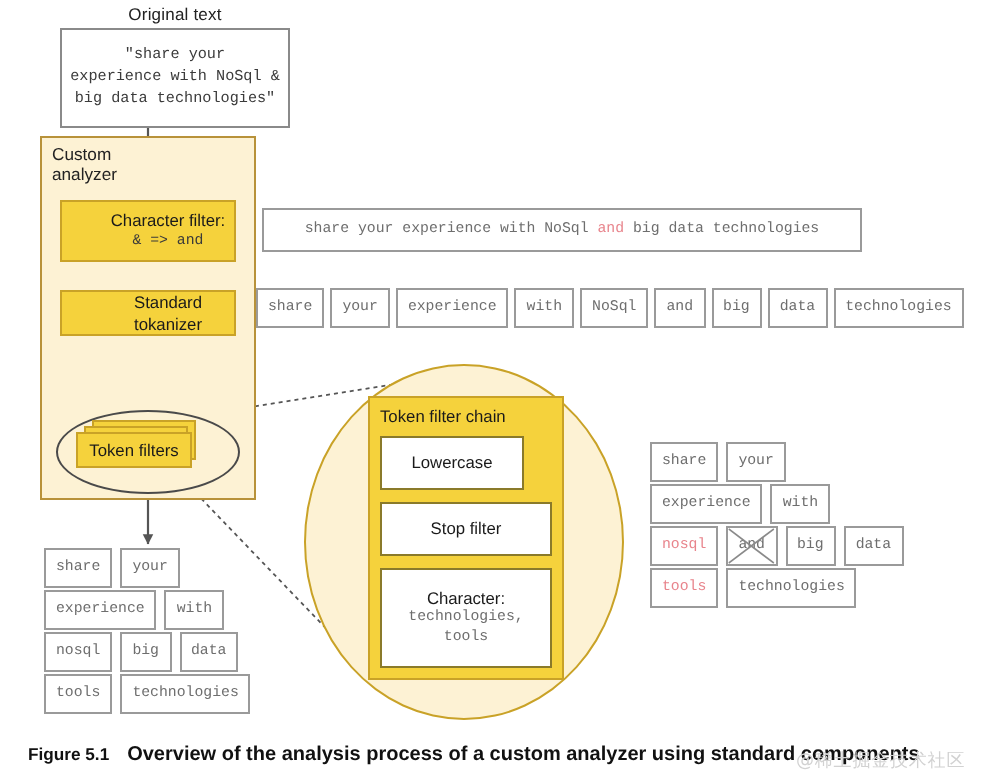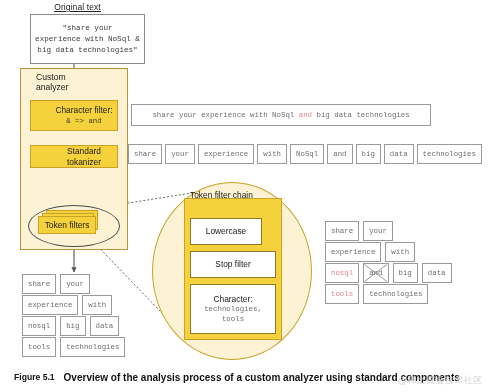--- a/index.html
+++ b/index.html
@@ -19,21 +19,21 @@
       border:1px solid #8a8a8a;background:#ffffff;
       font-family:"Liberation Mono",monospace;font-size:7.6px;
       line-height:11px;color:#3b3b3b;text-align:center;
       display:flex;align-items:center;justify-content:center;
       padding:2px 3px;}
 
   .analyzer-box{
       border:1px solid #b8923a;background:#fdf2d4;}
 
   .analyzer-title{
-      font-size:8.6px;line-height:10px;color:#222;margin-left:10px;}
+      font-size:8.6px;line-height:10px;color:#222;}
 
   .stage{
       border:1px solid #c9a227;background:#f5d23c;
       display:flex;flex-direction:column;align-items:center;
       justify-content:center;text-align:center;
       font-size:8.4px;line-height:11px;color:#1a1a1a;padding-left:20px;}
   .stage .mono{font-family:"Liberation Mono",monospace;font-size:7.4px;color:#3a3a3a;}
 
   
   .ellipse-small{
@@ -98,21 +98,21 @@
     <line x1="74" y1="131" x2="74" y2="144" stroke="#555" stroke-width="1.1" marker-end="url(#arr)"></line>
 
     <line x1="74" y1="168" x2="74" y2="208" stroke="#555" stroke-width="1.1" marker-end="url(#arr)"></line>
 
     <line x1="74" y1="235" x2="74" y2="272" stroke="#555" stroke-width="1.1" marker-end="url(#arr)"></line>
 
     <line x1="84" y1="210" x2="236" y2="186" stroke="#555" stroke-width="0.9" stroke-dasharray="2,2"></line>
     <line x1="84" y1="232" x2="183" y2="335" stroke="#555" stroke-width="0.9" stroke-dasharray="2,2"></line>
   </svg>
 
-  <div class="abs caption-label" style="left:20px;top:2px;width:115px;text-decoration:underline;">Original text</div>
+  <div class="abs caption-label" style="left:30px;top:2px;width:115px;">Original text</div>
 
   <div class="abs orig-box" style="left:30px;top:14px;width:115px;height:50px;white-space:pre-line;">"share your
 experience with NoSql &amp;
 big data technologies"</div>
 
   <div class="abs analyzer-box" style="left:20px;top:68px;width:108px;height:182px;"></div>
 
   <div class="abs analyzer-title" style="left:26px;top:72px;width:70px;white-space:pre-line;">Custom
 analyzer</div>
 
@@ -145,21 +145,21 @@
     <div class="chip" style="height:18px;padding:0 5px;">and</div>
     <div class="chip" style="height:18px;padding:0 5px;">big</div>
     <div class="chip" style="height:18px;padding:0 5px;">data</div>
     <div class="chip" style="height:18px;padding:0 5px;">technologies</div>
   </div>
 
   <div class="abs ellipse-big" style="left:152px;top:182px;width:160px;height:178px;"></div>
 
   <div class="abs chain-box" style="left:184px;top:198px;width:98px;height:142px;"></div>
 
-  <div class="abs chain-title" style="left:190px;top:190px;width:90px;">Token filter chain</div>
+  <div class="abs chain-title" style="left:190px;top:203px;width:90px;">Token filter chain</div>
 
   <div class="abs chain-item" style="left:190px;top:218px;width:72px;height:27px;">
     <div>Lowercase</div>
   </div>
 
   <div class="abs chain-item" style="left:190px;top:251px;width:86px;height:27px;">
     <div>Stop filter</div>
   </div>
 
   <div class="abs chain-item" style="left:190px;top:284px;width:86px;height:50px;">

